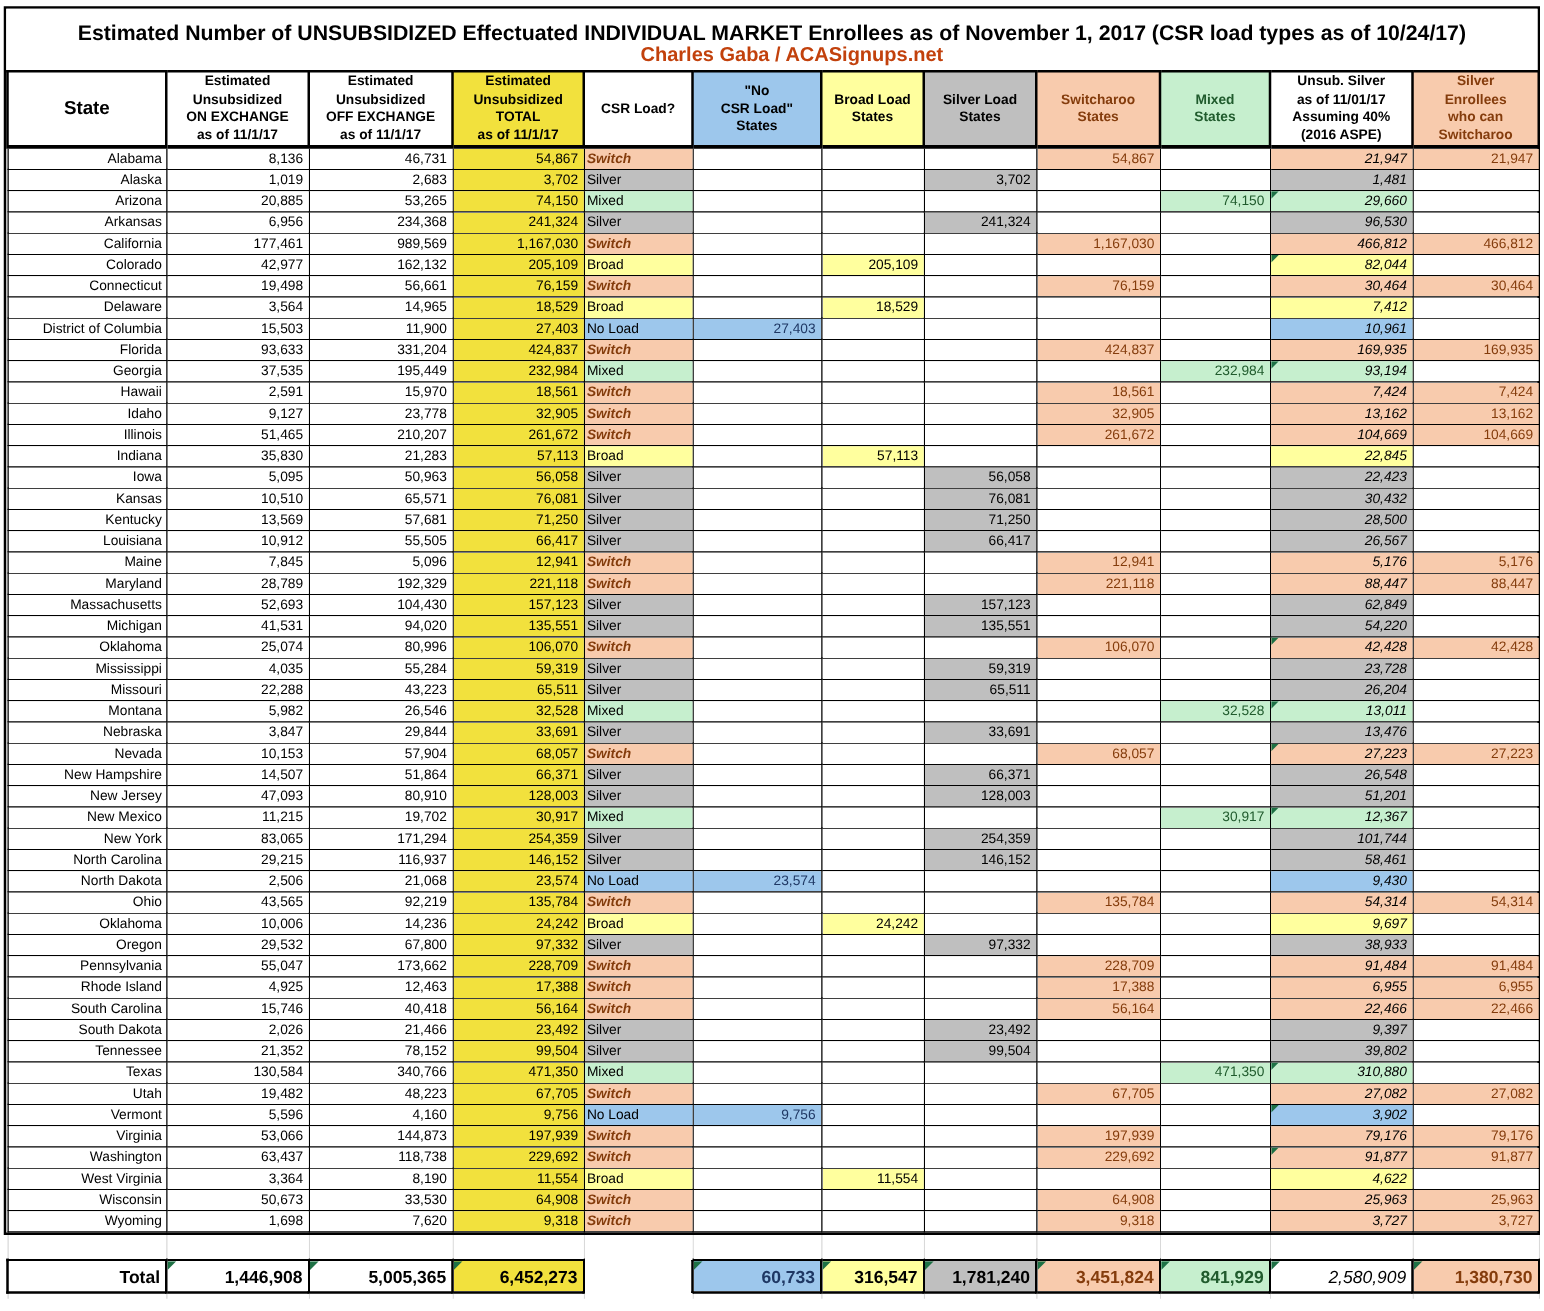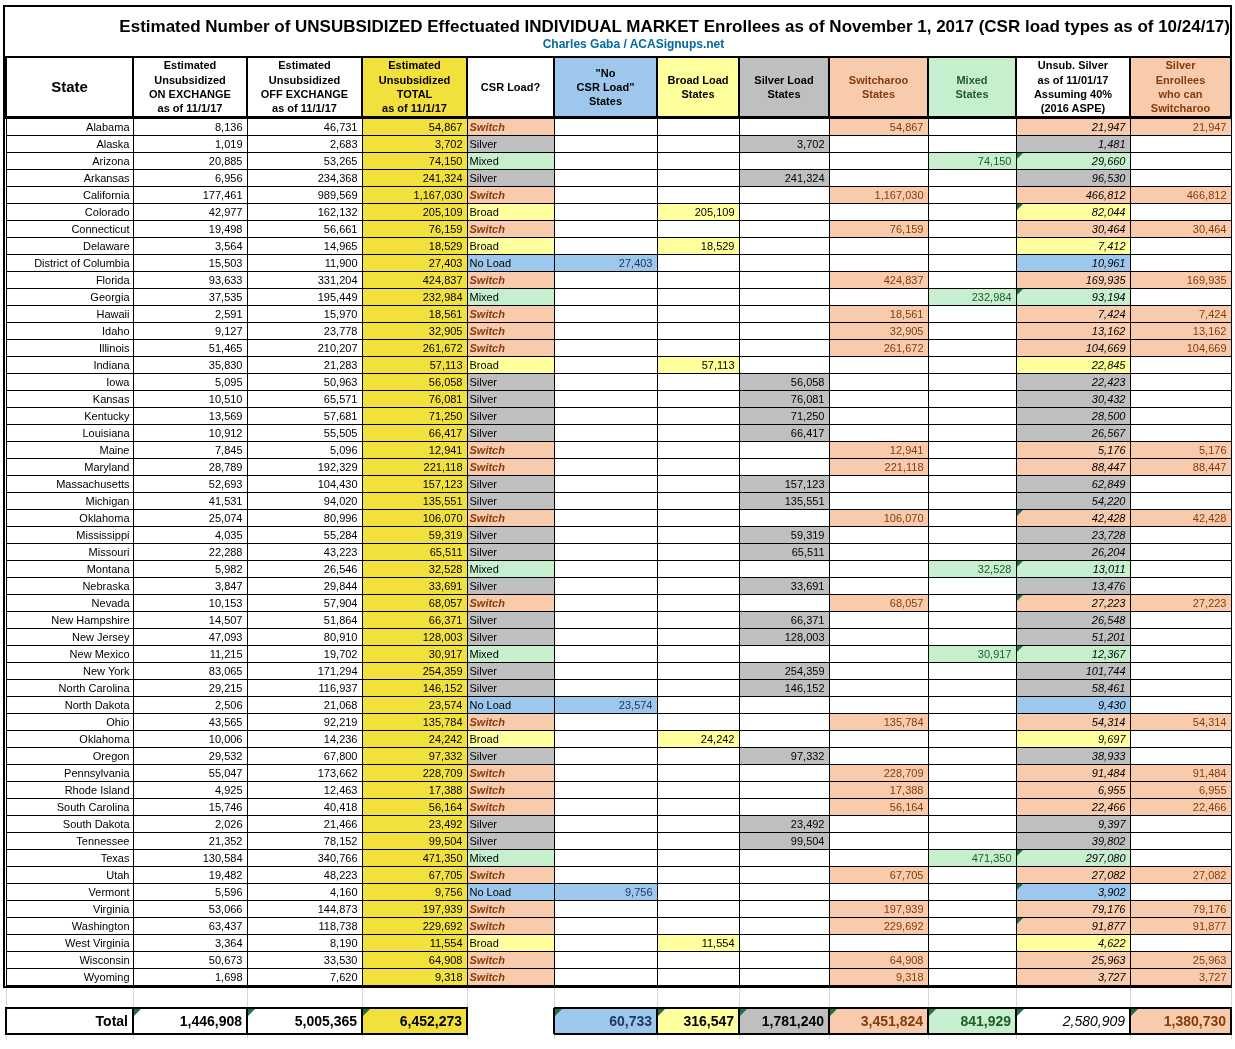--- a/index.html
+++ b/index.html
@@ -1,21 +1,21 @@
 <!DOCTYPE html>
 <html style="--total: #F2E13D; --broad: #FFFF9E; --silver: #BFBFBF; --switch: #F8CBAD; --mixed: #C6EFCE; --noload: #9DC7EC; --switchtx: #843C0C; --mixedtx: #205B2D; --noloadtx: #1F3864; --note: #1E7145;"><head>
 <meta charset="utf-8">
 <style>
   html,body{margin:0;padding:0;background:#fff;}
   body{font-family:"Liberation Sans", sans-serif; -webkit-font-smoothing:antialiased;}
   .page{width:1235px;height:1049px;box-sizing:border-box;padding:5px 3px 0 3px;background:#fff;overflow:hidden;}
   .outer{border:2px solid #000;width:1225px;}
   .title-box{text-align:center;padding:9px 0 4px 0;background:#fff;}
-  .title{font-size:17px;font-weight:bold;color:#000;line-height:21px;text-align:right;}
-  .subtitle{font-size:12px;font-weight:bold;color:#0369a1;line-height:15px;margin-left:32px;}
+  .title{font-size:17px;font-weight:bold;color:#000;line-height:21px;}
+  .subtitle{font-size:16px;font-weight:bold;color:#c2410c;line-height:15px;margin-left:32px;}
   table{border-collapse:collapse;table-layout:fixed;width:1225px;}
   thead th{border:2px solid #000;border-bottom:3px solid #000;font-size:11px;font-weight:bold;
            text-align:center;vertical-align:middle;white-space:pre-line;line-height:1.3;height:58px;padding:0 1px;background:#fff;}
   thead th.h0{font-size:15px;}
   tbody tr{height:17px;}
   tbody td{border:1px solid #000;font-size:11px;text-align:right;padding:0 4px 0 2px;
            white-space:nowrap;overflow:hidden;line-height:16px;position:relative;background:#fff;}
   td.c0{padding-right:3px;}
   td.c4{text-align:left;padding:0 2px;}
   .csr-switch{font-weight:bold;font-style:italic;}
@@ -711,21 +711,21 @@
             <td class="c0">Texas</td>
             <td class="c1">130,584</td>
             <td class="c2">340,766</td>
             <td class="c3 bg-total">471,350</td>
             <td class="c4 bg-mixed">Mixed</td>
             <td class="c5"></td>
             <td class="c6"></td>
             <td class="c7"></td>
             <td class="c8"></td>
             <td class="c9 bg-mixed mixed-text">471,350</td>
-            <td class="c10 bg-mixed unsub note">297,080</td>
+            <td class="c10 bg-mixed unsub note">310,880</td>
             <td class="c11"></td>
           </tr>
           <tr>
             <td class="c0">Utah</td>
             <td class="c1">19,482</td>
             <td class="c2">48,223</td>
             <td class="c3 bg-total">67,705</td>
             <td class="c4 bg-switch csr-switch switch-text">Switch</td>
             <td class="c5"></td>
             <td class="c6"></td>

